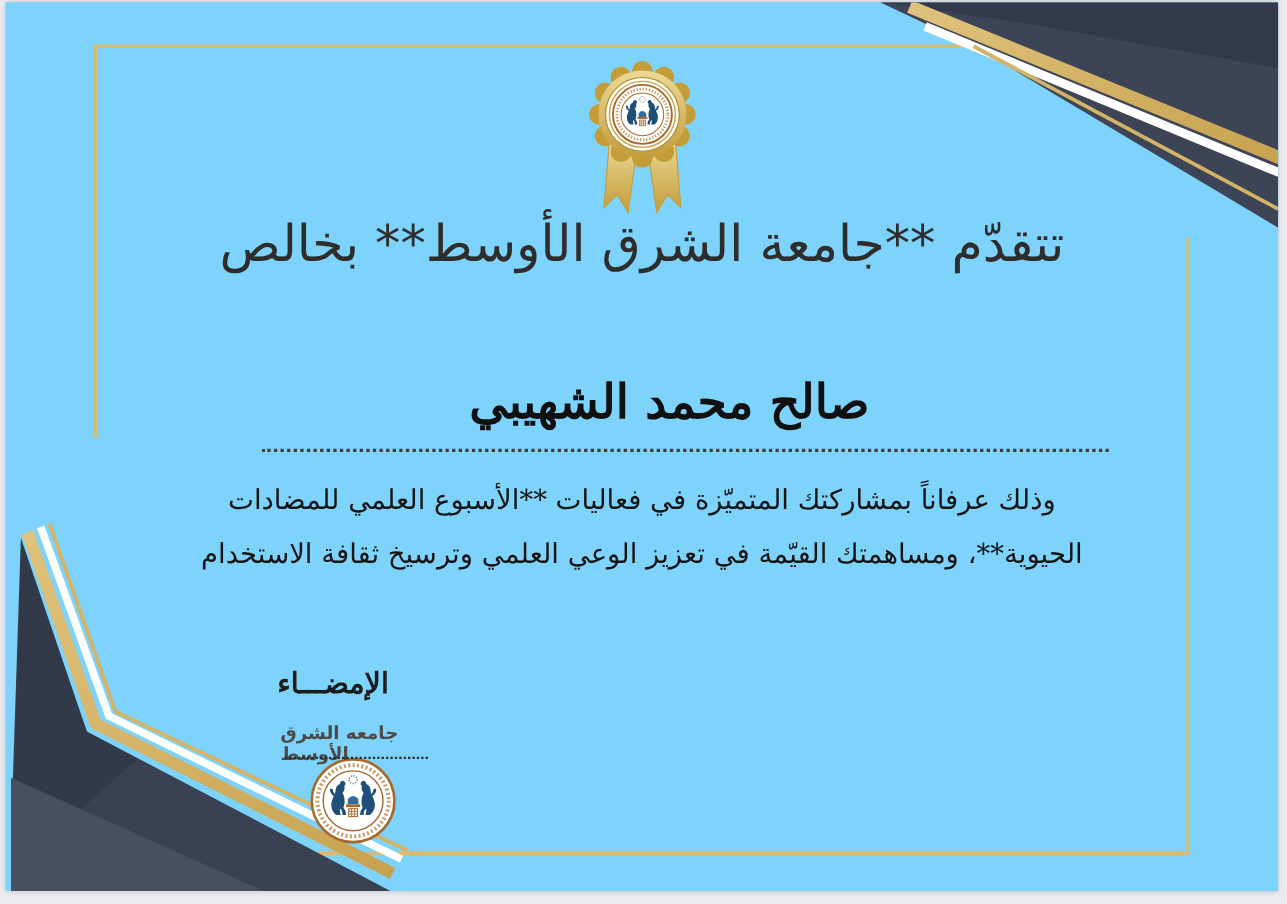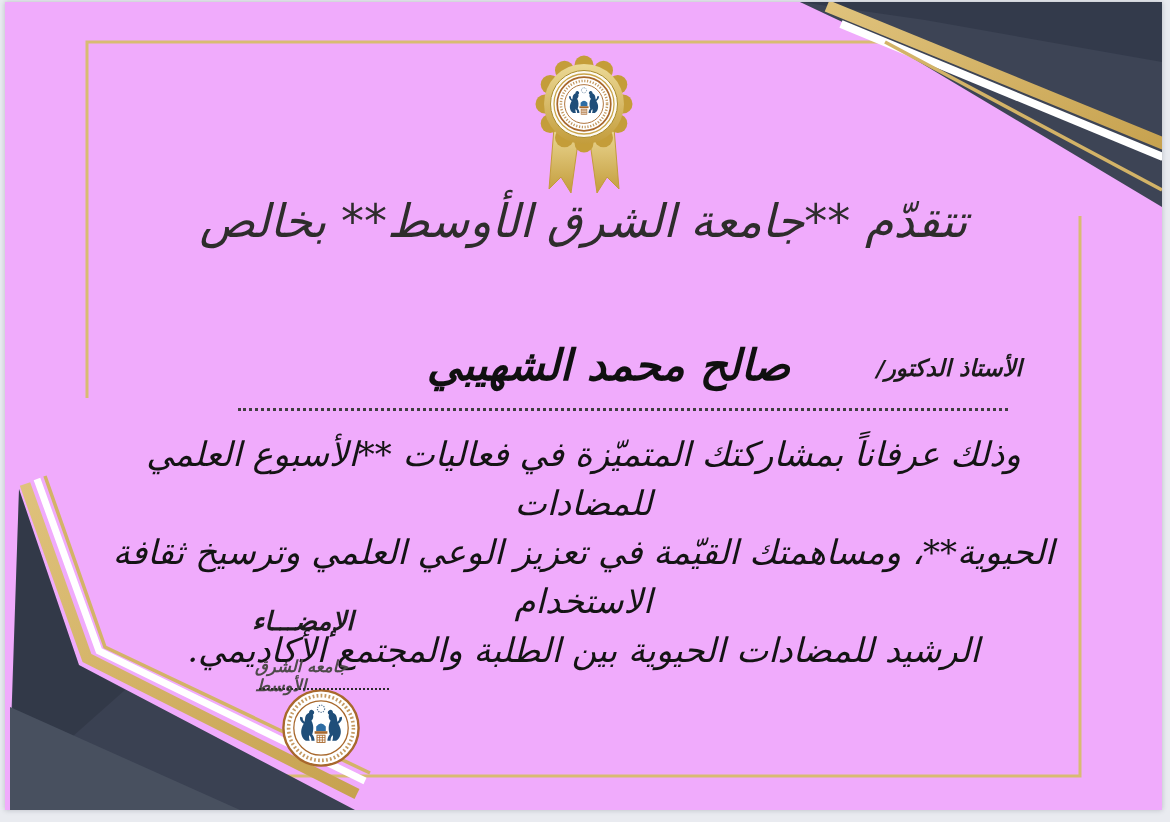--- a/index.html
+++ b/index.html
@@ -6,24 +6,23 @@
   .stage{
     position:relative;
     width:1170px;height:822px;
     background:#e9ebf0;
     overflow:hidden;
     font-family:"DejaVu Sans",sans-serif;
   }
   .page{
     position:absolute;left:5px;top:2px;
     width:1157px;height:808px;
-    background:#f0abfc;
+    background:#7dd3fc;
     box-shadow:0 0 5px rgba(40,45,60,.25);
     overflow:hidden;
-    font-style:italic;
   }
   .deco{position:absolute;left:0;top:0;}
   .txt{position:absolute;direction:rtl;color:#2e2d2c;}
   .heading{
     left:0;right:0;top:188px;
     text-align:center;
     font-size:46px;line-height:63px;
     letter-spacing:1px;
     color:#2e2d2c;
     font-family:"DejaVu Sans",sans-serif;
@@ -42,21 +41,21 @@
     font-family:"DejaVu Serif",serif;
     color:#101010;
   }
   .name-line{
     position:absolute;left:233px;top:398px;width:770px;height:8px;
     border-bottom:3px dotted #3f3f3f;
   }
   .body-text{
     left:75px;right:75px;top:428px;
     text-align:center;
-    font-size:34px;line-height:49px;
+    font-size:25px;line-height:49px;
     font-family:"DejaVu Serif",serif;
     color:#141414;
   }
   .signature-label{
     left:247px;top:604px;
     font-size:26px;font-weight:bold;
     font-family:"DejaVu Serif",serif;
     color:#1c1c1c;
     text-align:right;
   }
@@ -165,30 +164,28 @@
 
       <g>
         <use href="#meu-seal" transform="translate(316,726) scale(0.8)"></use>
       </g>
     </svg>
 
     <div class="txt heading">
       <div>تتقدّم **جامعة الشرق الأوسط** بخالص</div>
     </div>
 
-    <div class="txt recipient-label">الأستاذ الدكتور/</div>
 
     <div class="txt recipient-name">صالح محمد الشهيبي</div>
 
     <div class="name-line"></div>
 
     <div class="txt body-text">
       <div>وذلك عرفاناً بمشاركتك المتميّزة في فعاليات **الأسبوع العلمي للمضادات</div>
       <div>الحيوية**، ومساهمتك  القيّمة في تعزيز الوعي العلمي وترسيخ ثقافة الاستخدام</div>
-      <div>الرشيد للمضادات الحيوية بين الطلبة والمجتمع الأكاديمي.</div>
     </div>
 
     <div class="txt signature-label">الإمضـــاء</div>
 
     <div class="txt issuer-name">جامعه الشرق الأوسط</div>
 
     <div class="issuer-line"></div>
 
   </div>
 </div>

